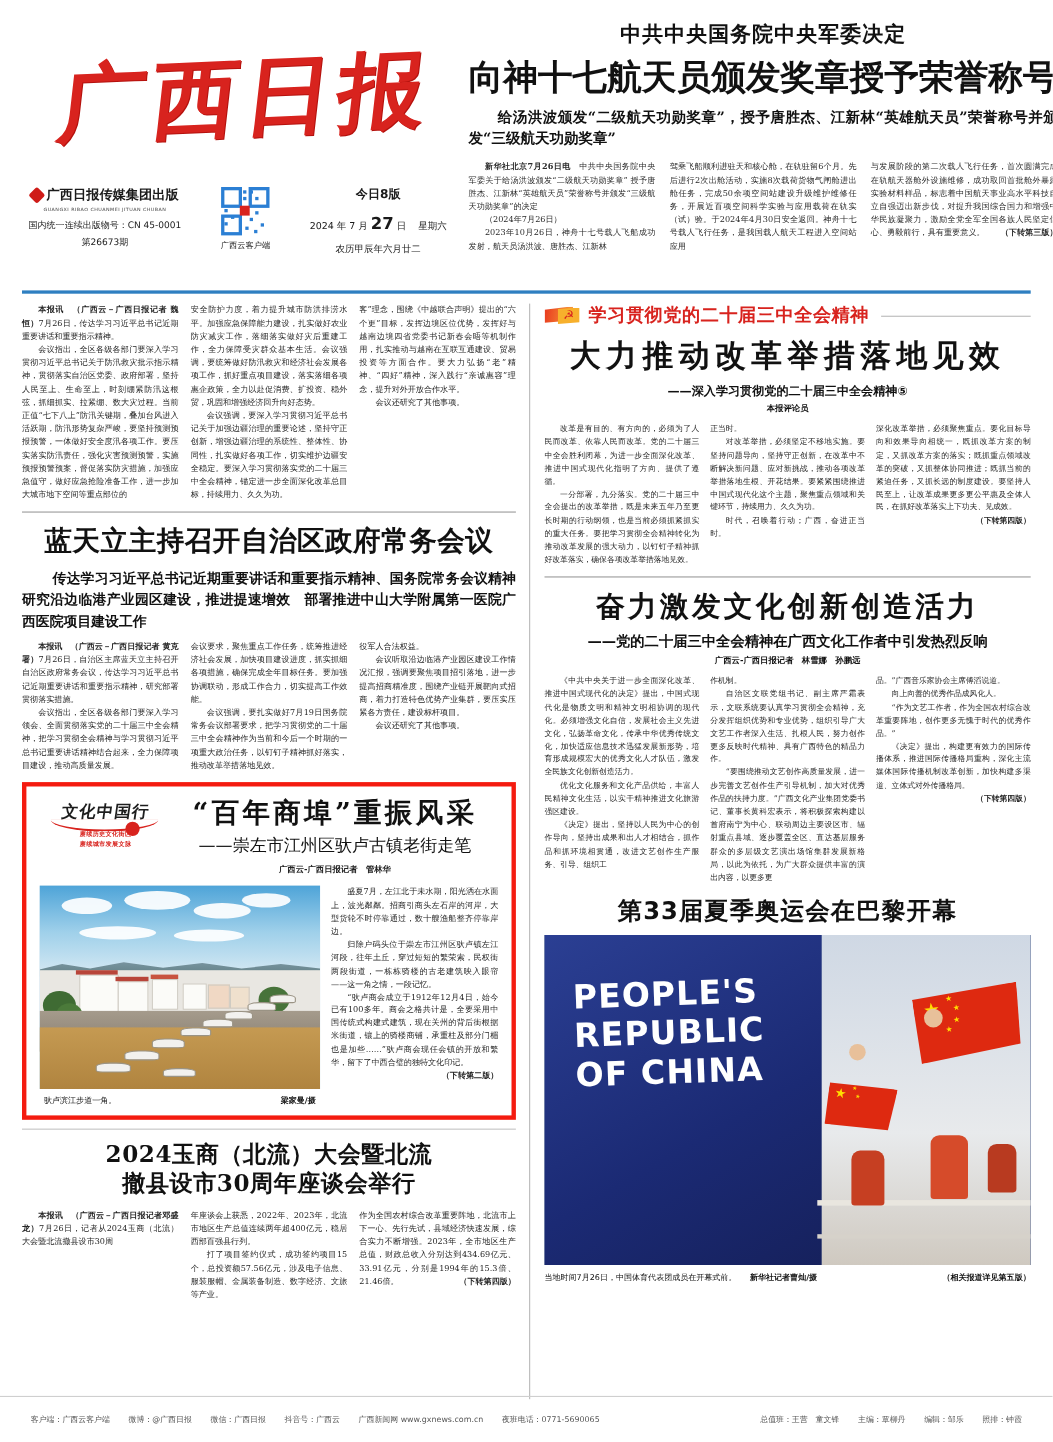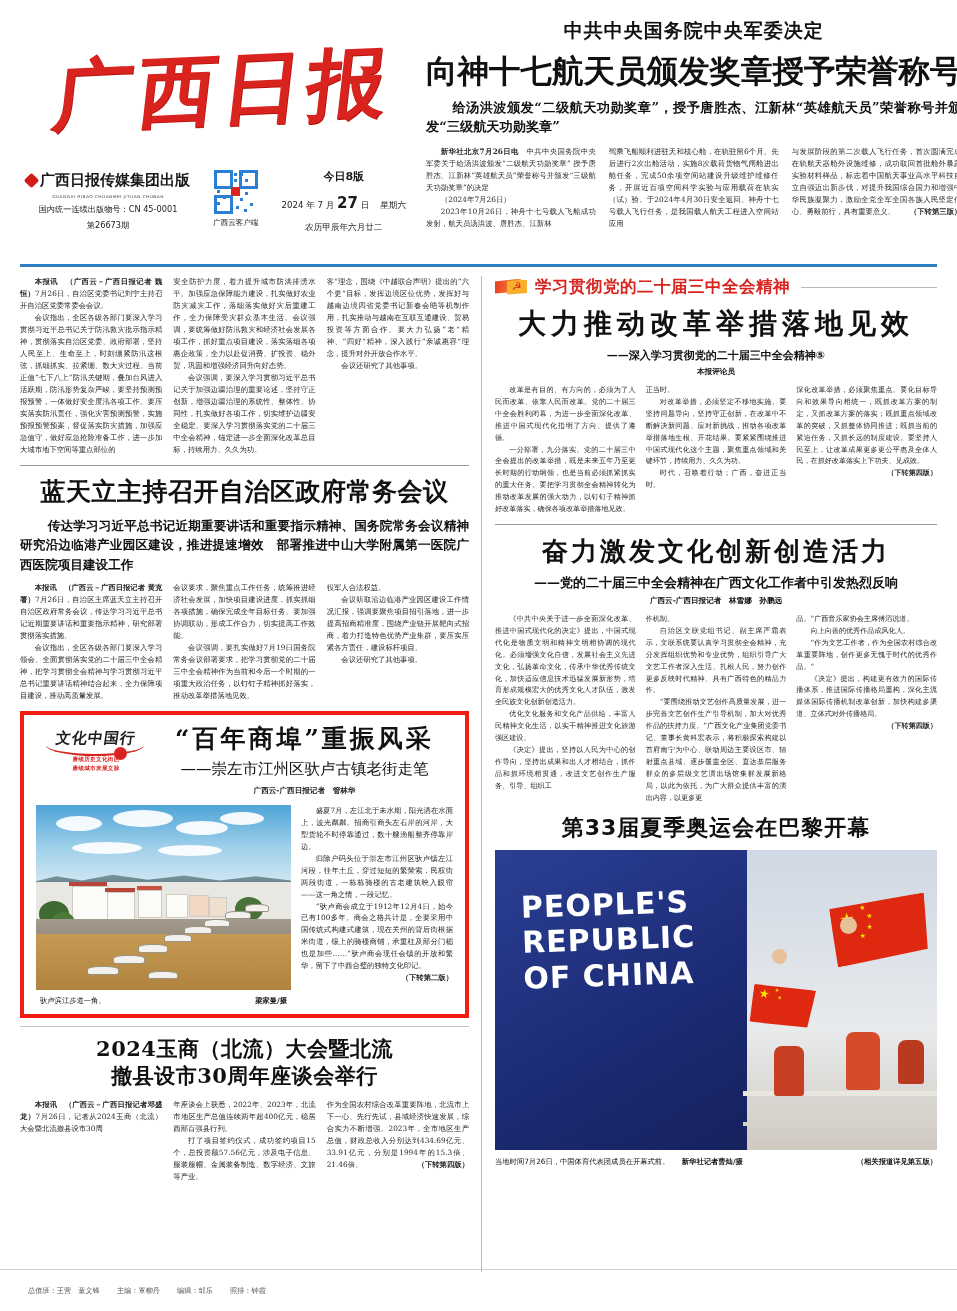--- a/index.html
+++ b/index.html
@@ -18,21 +18,21 @@
     font-family:"DejaVu Serif","Liberation Serif",serif;
     font-size:78px;font-weight:bold;color:#d8231e;
     letter-spacing:6px;
     transform:skewX(-9deg) rotate(-2.5deg);
     text-shadow:1px 1px 0 #b5120e;
     line-height:1;
     white-space:nowrap;
   }
   .mh-meta{display:flex;align-items:flex-start;justify-content:space-between;padding:4px 4px 0 4px;}
   .mh-meta-col{text-align:center;font-size:8px;line-height:1.65;color:#1a1a1a;}
-  .pub-line{font-size:15px;font-weight:bold;display:flex;align-items:center;justify-content:center;gap:3px;white-space:nowrap;}
+  .pub-line{font-size:12px;font-weight:bold;display:flex;align-items:center;justify-content:center;gap:3px;white-space:nowrap;}
   .pub-diamond{width:11px;height:11px;background:#cf1c18;transform:rotate(45deg);display:inline-block;border-radius:2px;}
   .pub-pinyin{font-size:4.4px;letter-spacing:.4px;color:#444;transform:scaleY(.9);}
   .issn-line{font-size:8.2px;margin-top:3px;white-space:nowrap;}
   .issue-line{font-size:8.2px;margin-top:2px;}
   .qr{width:44px;height:44px;margin:2px auto 0;position:relative;background:#fff;}
   .qr i{position:absolute;background:#2b7fd4;}
   .qr .cr{width:13px;height:13px;border:3px solid #2b7fd4;background:#fff;}
   .qr .ctr{width:9px;height:9px;background:#d8231e;left:17px;top:17px;}
   .qr-label{font-size:7.5px;margin-top:3px;color:#222;white-space:nowrap;}
   .today{font-size:11px;font-weight:bold;}
@@ -252,21 +252,21 @@
   </div>
 
   <div class="blue-rule"></div>
 
   <div class="body-grid">
 
     <div class="col-left">
 
       <div class="cols3">
         <div class="c">
-          <span class="ind2"><b class="byline">本报讯</b>　<b>（广西云－广西日报记者 魏恒）</b><span>7月26日，自治区党委书记刘宁主持召开自治区党委常委会会议。</span></span>
+          <span class="ind2"><b class="byline">本报讯</b>　<b>（广西云－广西日报记者 魏恒）</b><span>7月26日，传达学习习近平总书记近期重要讲话和重要指示精神。</span></span>
           <span class="ind2">会议指出，全区各级各部门要深入学习贯彻习近平总书记关于防汛救灾批示指示精神，贯彻落实自治区党委、政府部署，坚持人民至上、生命至上，时刻绷紧防汛这根弦，抓细抓实、拉紧绷、数大灾过程。当前正值“七下八上”防汛关键期，叠加台风进入活跃期，防汛形势复杂严峻，要坚持预测预报预警，一体做好安全度汛各项工作。要压实落实防汛责任，强化灾害预测预警，实施预报预警预案，督促落实防灾措施，加强应急值守，做好应急抢险准备工作，进一步加大城市地下空间等重点部位的</span>
         </div>
         <div class="c">
           <span>安全防护力度，着力提升城市防洪排涝水平。加强应急保障能力建设，扎实做好农业防灾减灾工作，落细落实做好灾后重建工作，全力保障受灾群众基本生活。会议强调，要统筹做好防汛救灾和经济社会发展各项工作，抓好重点项目建设，落实落细各项惠企政策，全力以赴促消费、扩投资、稳外贸，巩固和增强经济回升向好态势。</span>
           <span class="ind2">会议强调，要深入学习贯彻习近平总书记关于加强边疆治理的重要论述，坚持守正创新，增强边疆治理的系统性、整体性、协同性，扎实做好各项工作，切实维护边疆安全稳定。要深入学习贯彻落实党的二十届三中全会精神，锚定进一步全面深化改革总目标，持续用力、久久为功。</span>
         </div>
         <div class="c">
           <span>客”理念，围绕《中越联合声明》提出的“六个更”目标，发挥边境区位优势，发挥好与越南边境四省党委书记新春会晤等机制作用，扎实推动与越南在互联互通建设、贸易投资等方面合作。要大力弘扬“老”精神、“四好”精神，深入践行“亲诚惠容”理念，提升对外开放合作水平。</span>
           <span class="ind2">会议还研究了其他事项。</span>
         </div>
@@ -466,20 +466,28 @@
         <div class="lt">
           <span>当地时间7月26日，中国体育代表团成员在开幕式前。</span>
           <span class="credit">新华社记者曹灿/摄</span>
         </div>
         <div class="rt">（相关报道详见第五版）</div>
       </div>
     </div>
   </div>
 
   <div class="footer">
+    <div class="foot-left">
+      <span>客户端：广西云客户端</span>
+      <span>微博：@广西日报</span>
+      <span>微信：广西日报</span>
+      <span>抖音号：广西云</span>
+      <span>广西新闻网 www.gxnews.com.cn</span>
+      <span>夜班电话：0771-5690065</span>
+    </div>
     <div class="foot-right">
       <span>总值班：王营　童文锋</span>
       <span>主编：覃柳丹</span>
       <span>编辑：邹乐</span>
       <span>照排：钟霞</span>
     </div>
   </div>
 
 </div>
 

